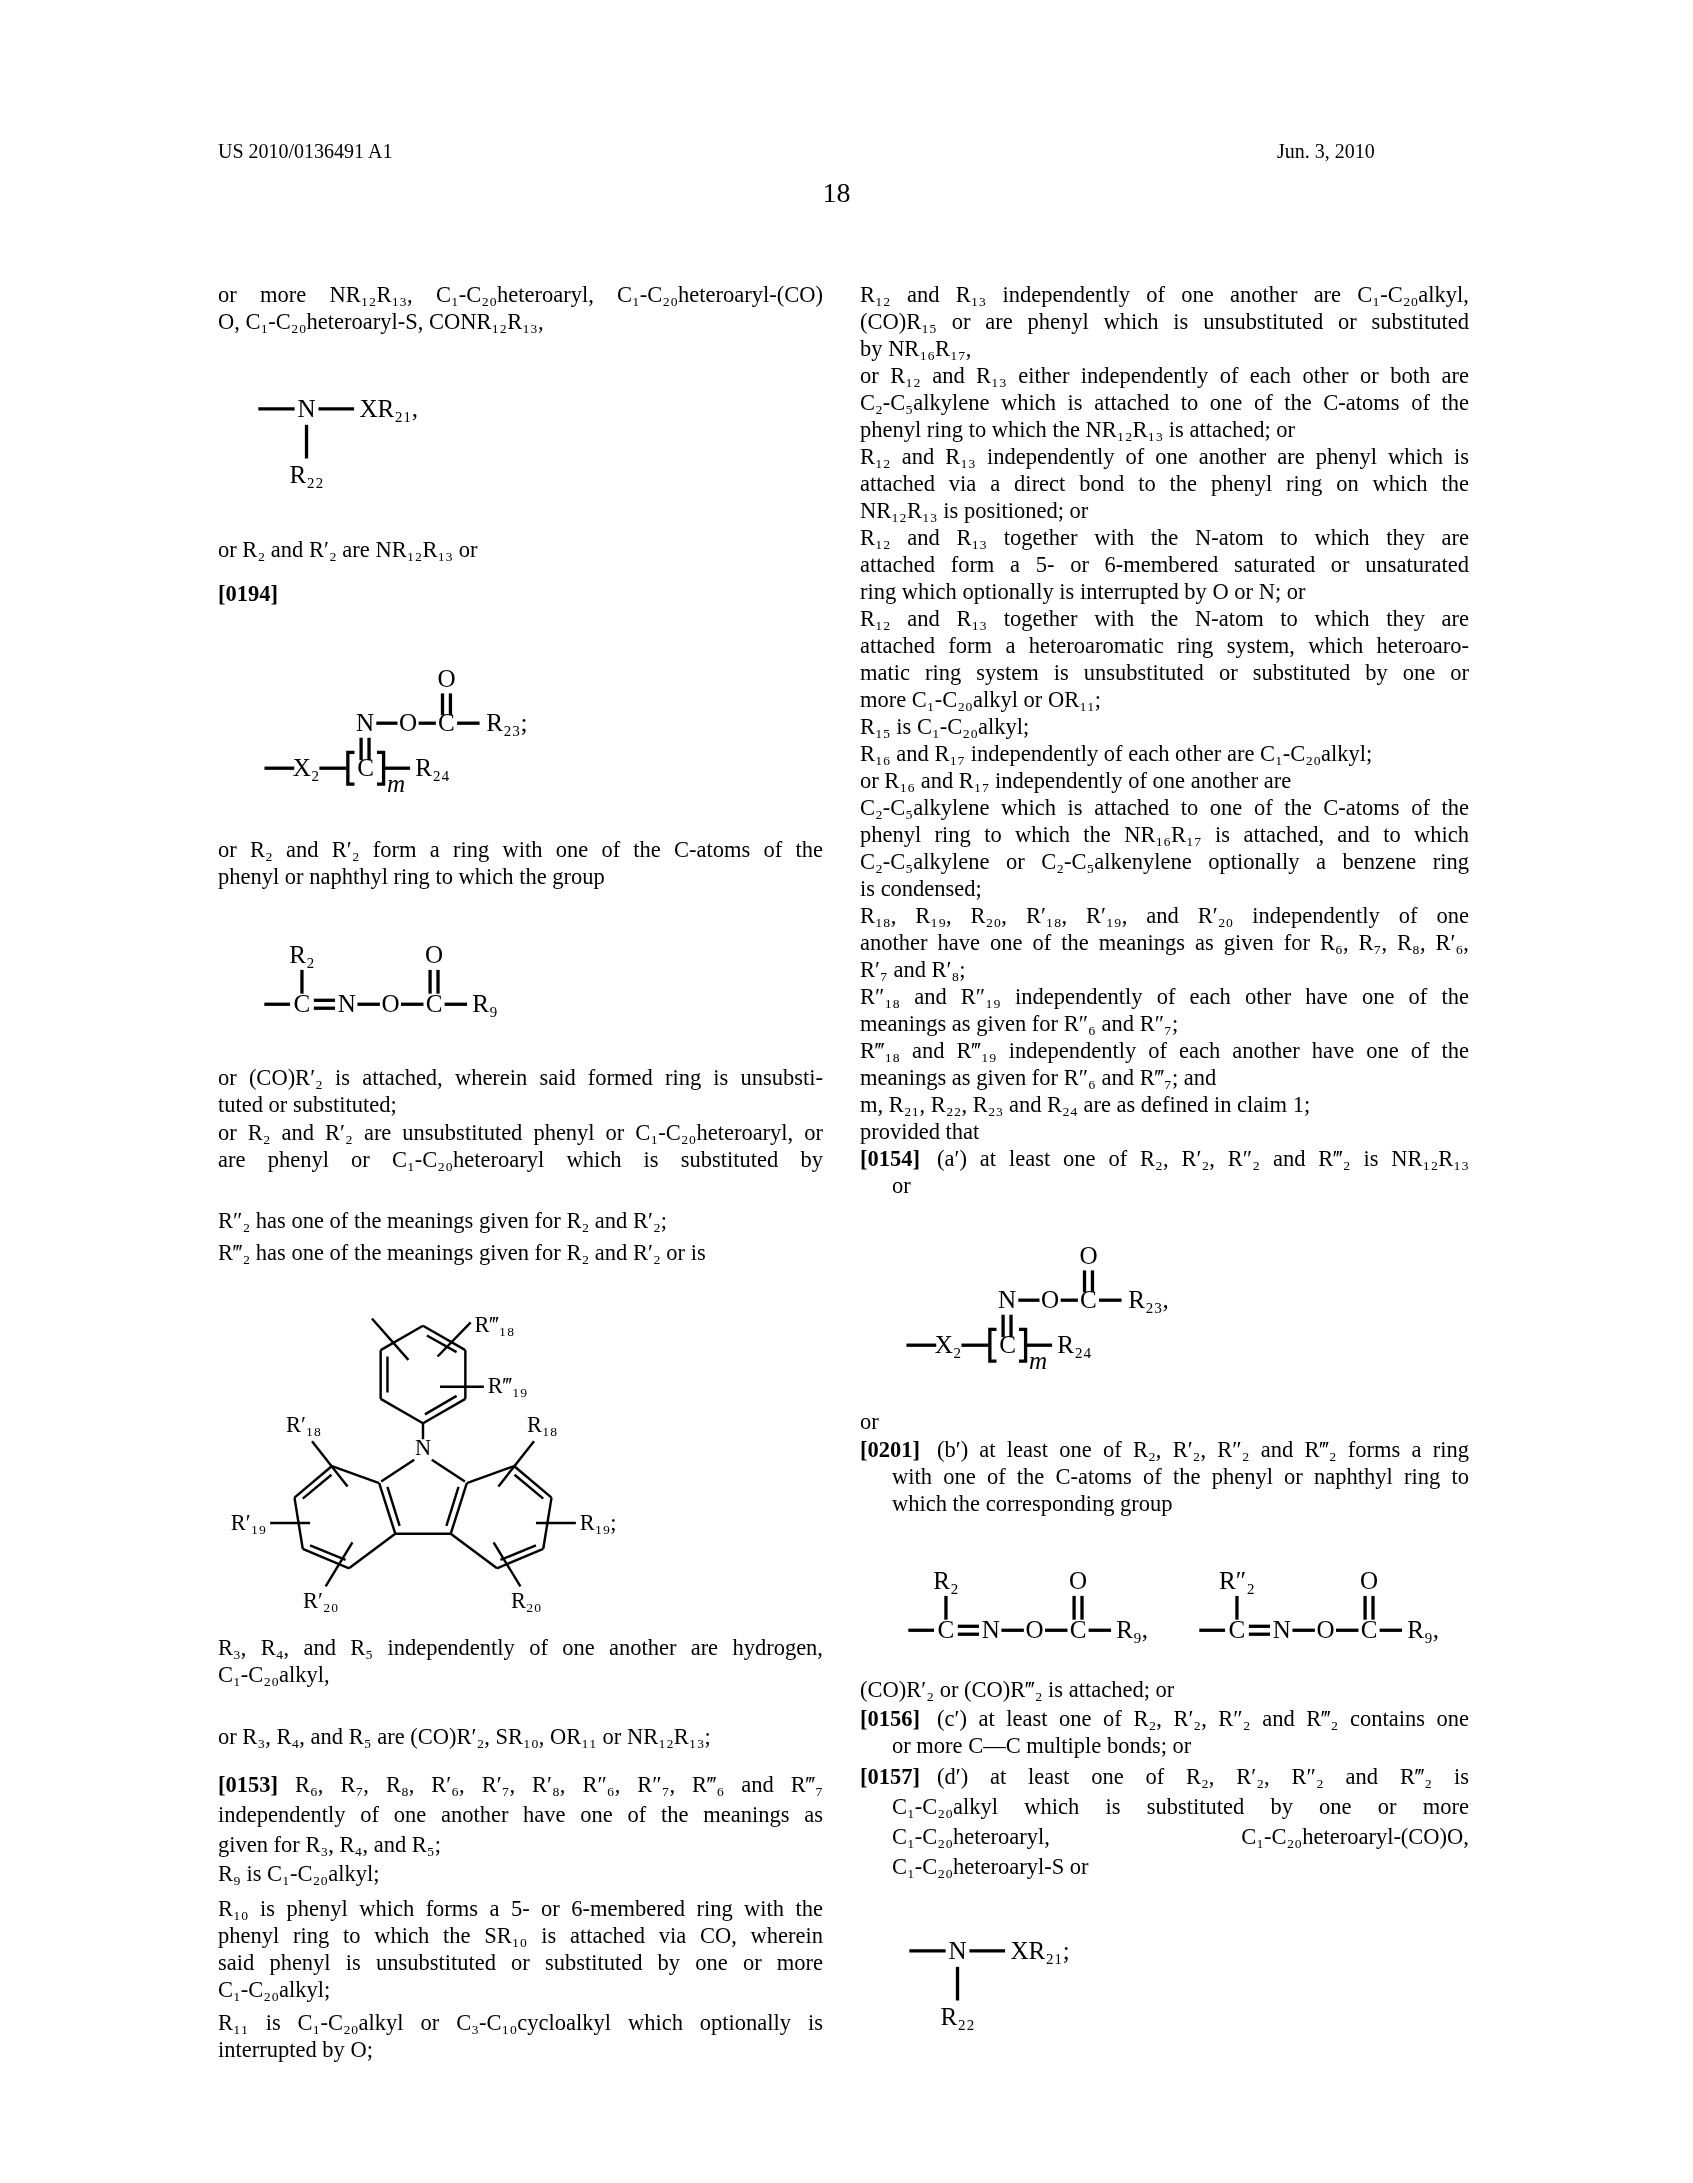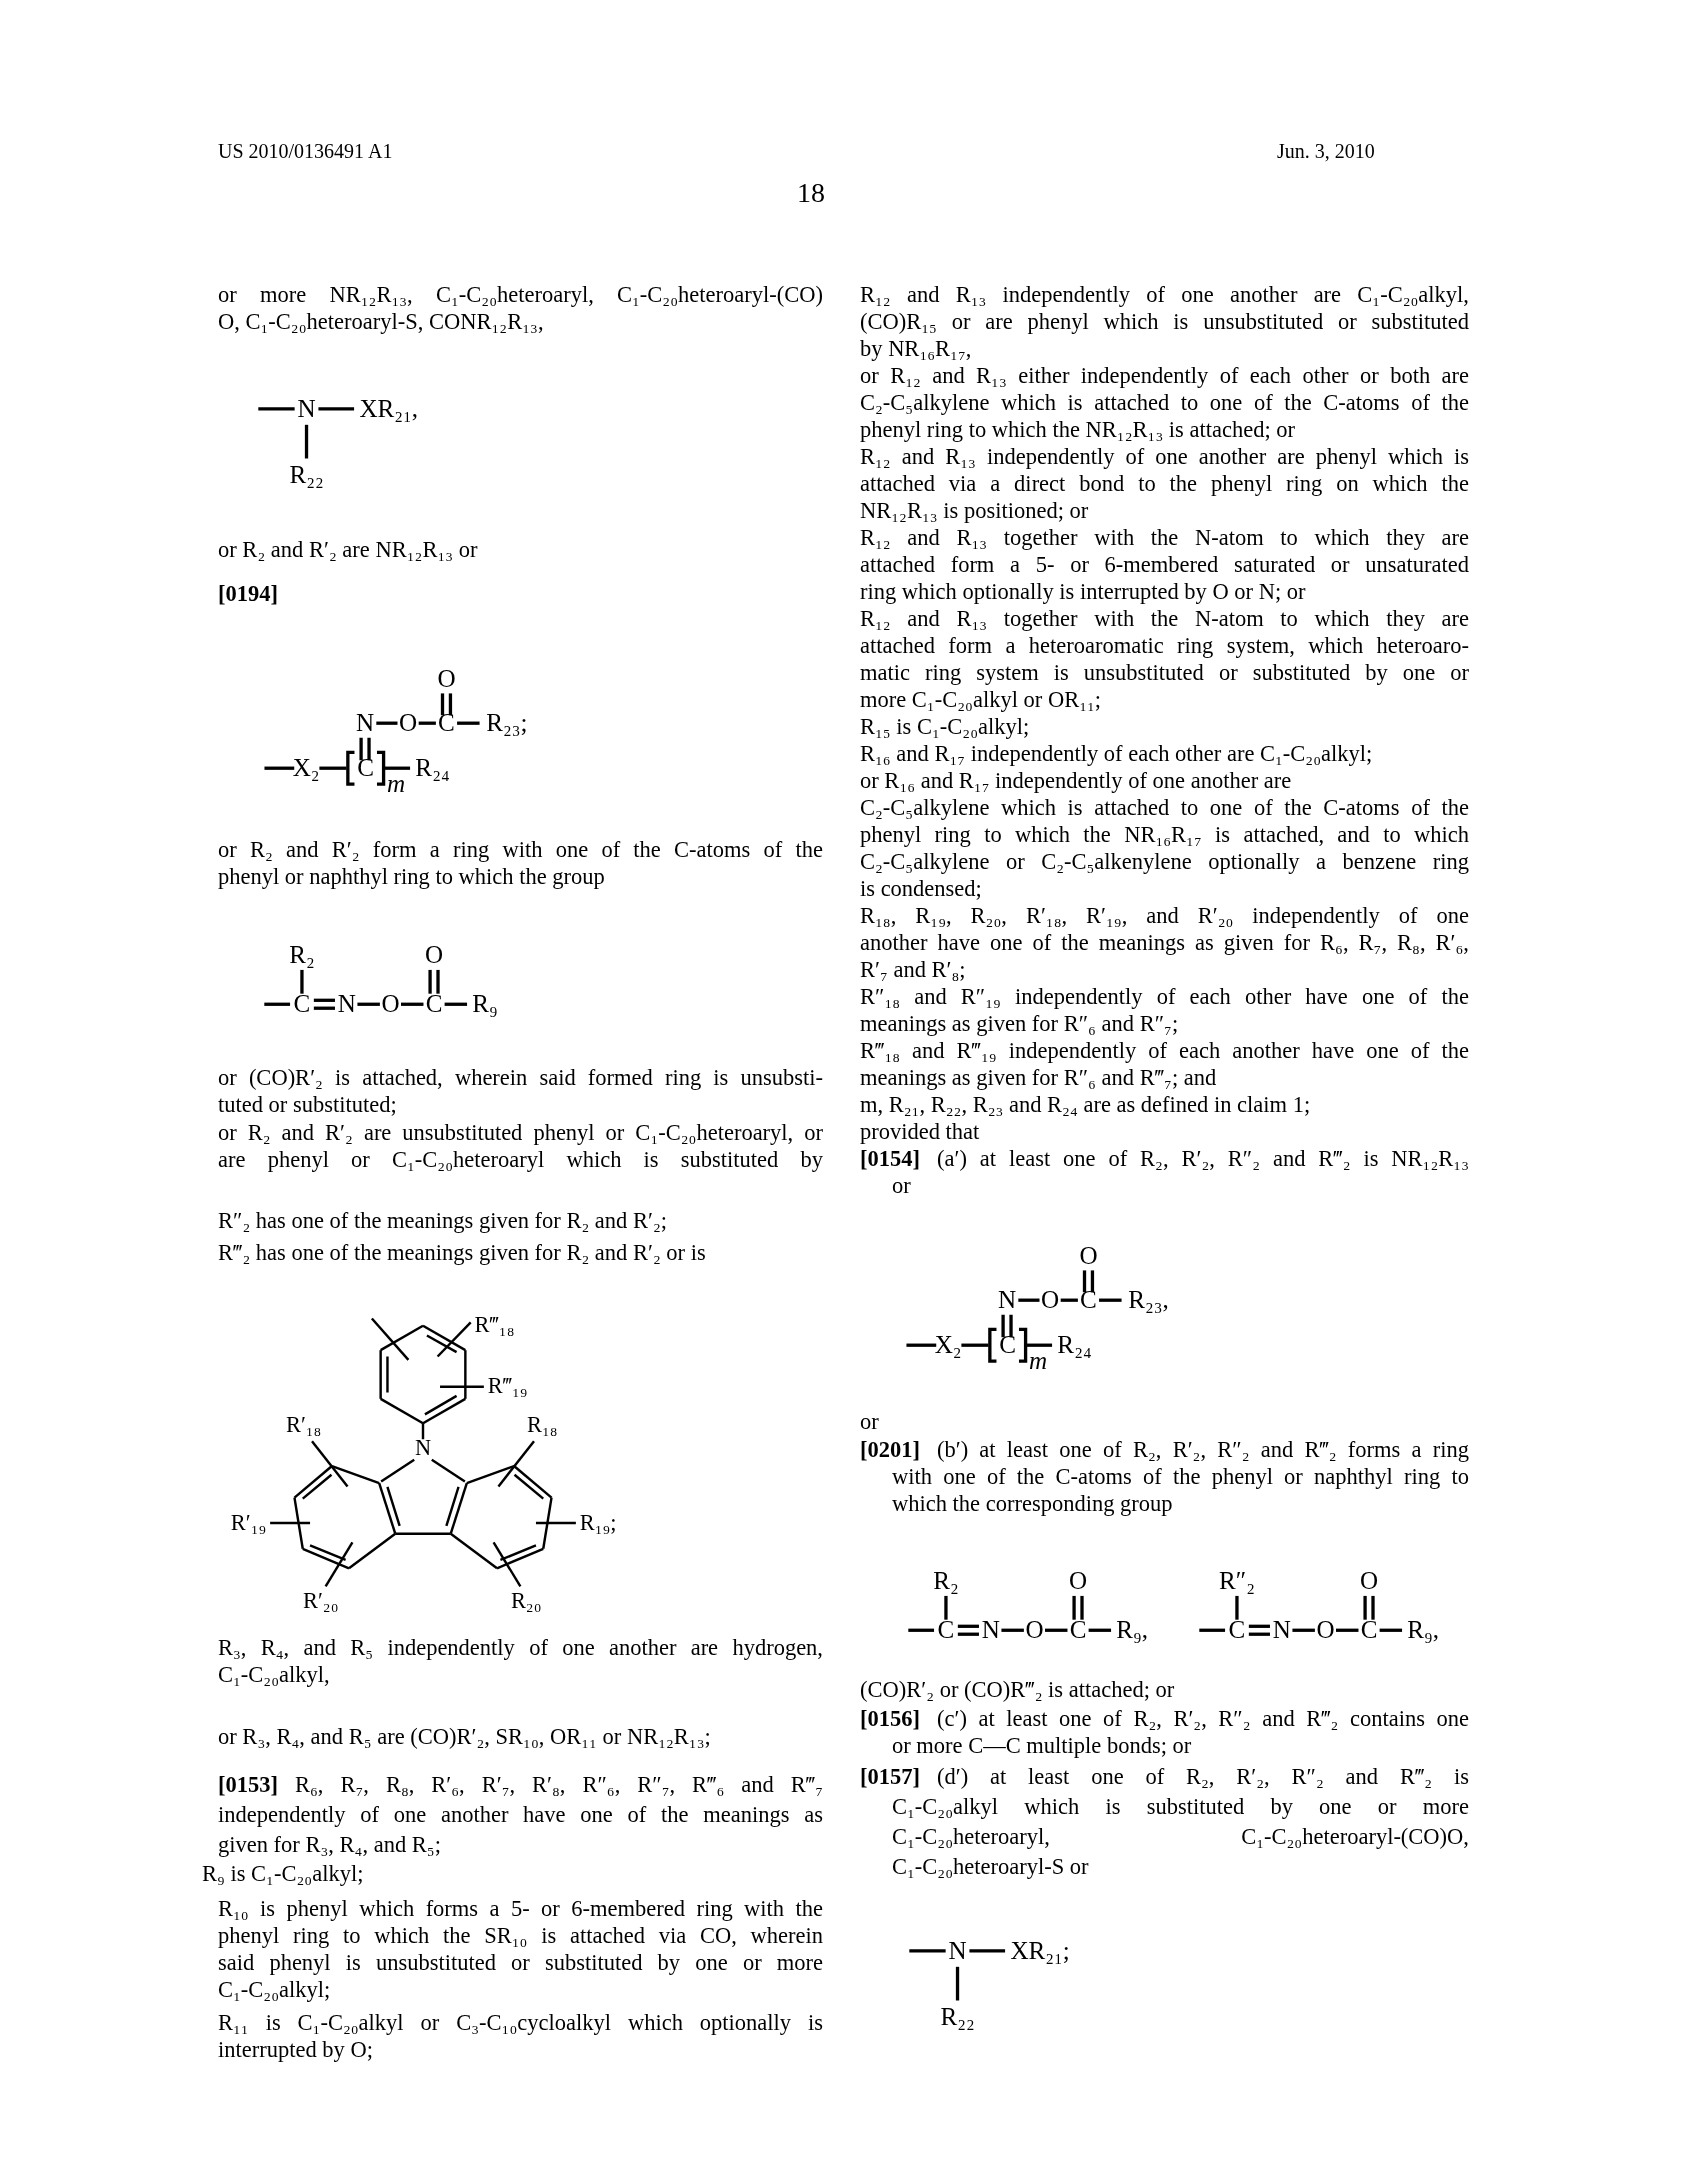--- a/index.html
+++ b/index.html
@@ -3,21 +3,21 @@
 <meta charset="utf-8">
 <style>
   html,body { margin:0; padding:0; background:#888; }
   #page {
     position:relative; width:1694px; height:2183px; background:#ffffff;
     font-family:"Liberation Serif","DejaVu Serif",serif; color:#000;
     overflow:hidden;
   }
   .abs { position:absolute; }
   .hdr { font-size:20px; white-space:nowrap; }
-  #page-num { font-size:28px; width:79px; }
+  #page-num { font-size:28px; text-align:center; width:79px; }
   .tblock { position:absolute; }
   .tline { font-size:22.5px; line-height:27px; height:27px; white-space:normal; }
   .lh45 .tline { line-height:30px; height:30px; }
   .tline.full { text-align:justify; text-align-last:justify; }
   .tline.ind { padding-left:32px; }
   .tline.spread { display:flex; justify-content:space-between; }
   .ptag { font-weight:bold; margin-right:17px; }
   svg.struct { position:absolute; overflow:visible; }
   svg.struct line, svg.struct path { stroke:#000; stroke-width:5; fill:none; }
   svg.struct text { font-family:"Liberation Serif","DejaVu Serif",serif; font-size:38px; fill:#000; }
@@ -67,21 +67,21 @@
         <div class="tline"><span>C₁-C₂₀alkyl,</span></div>
       </div>
     <div class="tblock" style="left:218px; top:1723px; width:605px;">
         <div class="tline"><span>or R₃, R₄, and R₅ are (CO)R′₂, SR₁₀, OR₁₁ or NR₁₂R₁₃;</span></div>
       </div>
     <div class="tblock lh45" style="left:218px; top:1770px; width:605px;">
         <div class="tline full"><span class="ptag">[0153]</span><span>R₆, R₇, R₈, R′₆, R′₇, R′₈, R″₆, R″₇, R‴₆ and R‴₇</span></div>
         <div class="tline full"><span>independently of one another have one of the meanings as</span></div>
         <div class="tline"><span>given for R₃, R₄, and R₅;</span></div>
       </div>
-    <div class="tblock" style="left:202px; top:1860px; width:605px;">
+    <div class="tblock" style="left:218px; top:1860px; width:605px;">
         <div class="tline"><span>R₉ is C₁-C₂₀alkyl;</span></div>
       </div>
     <div class="tblock" style="left:218px; top:1895px; width:605px;">
         <div class="tline full"><span>R₁₀ is phenyl which forms a 5- or 6-membered ring with the</span></div>
         <div class="tline full"><span>phenyl ring to which the SR₁₀ is attached via CO, wherein</span></div>
         <div class="tline full"><span>said phenyl is unsubstituted or substituted by one or more</span></div>
         <div class="tline"><span>C₁-C₂₀alkyl;</span></div>
       </div>
     <div class="tblock" style="left:218px; top:2009px; width:605px;">
         <div class="tline full"><span>R₁₁ is C₁-C₂₀alkyl or C₃-C₁₀cycloalkyl which optionally is</span></div>

